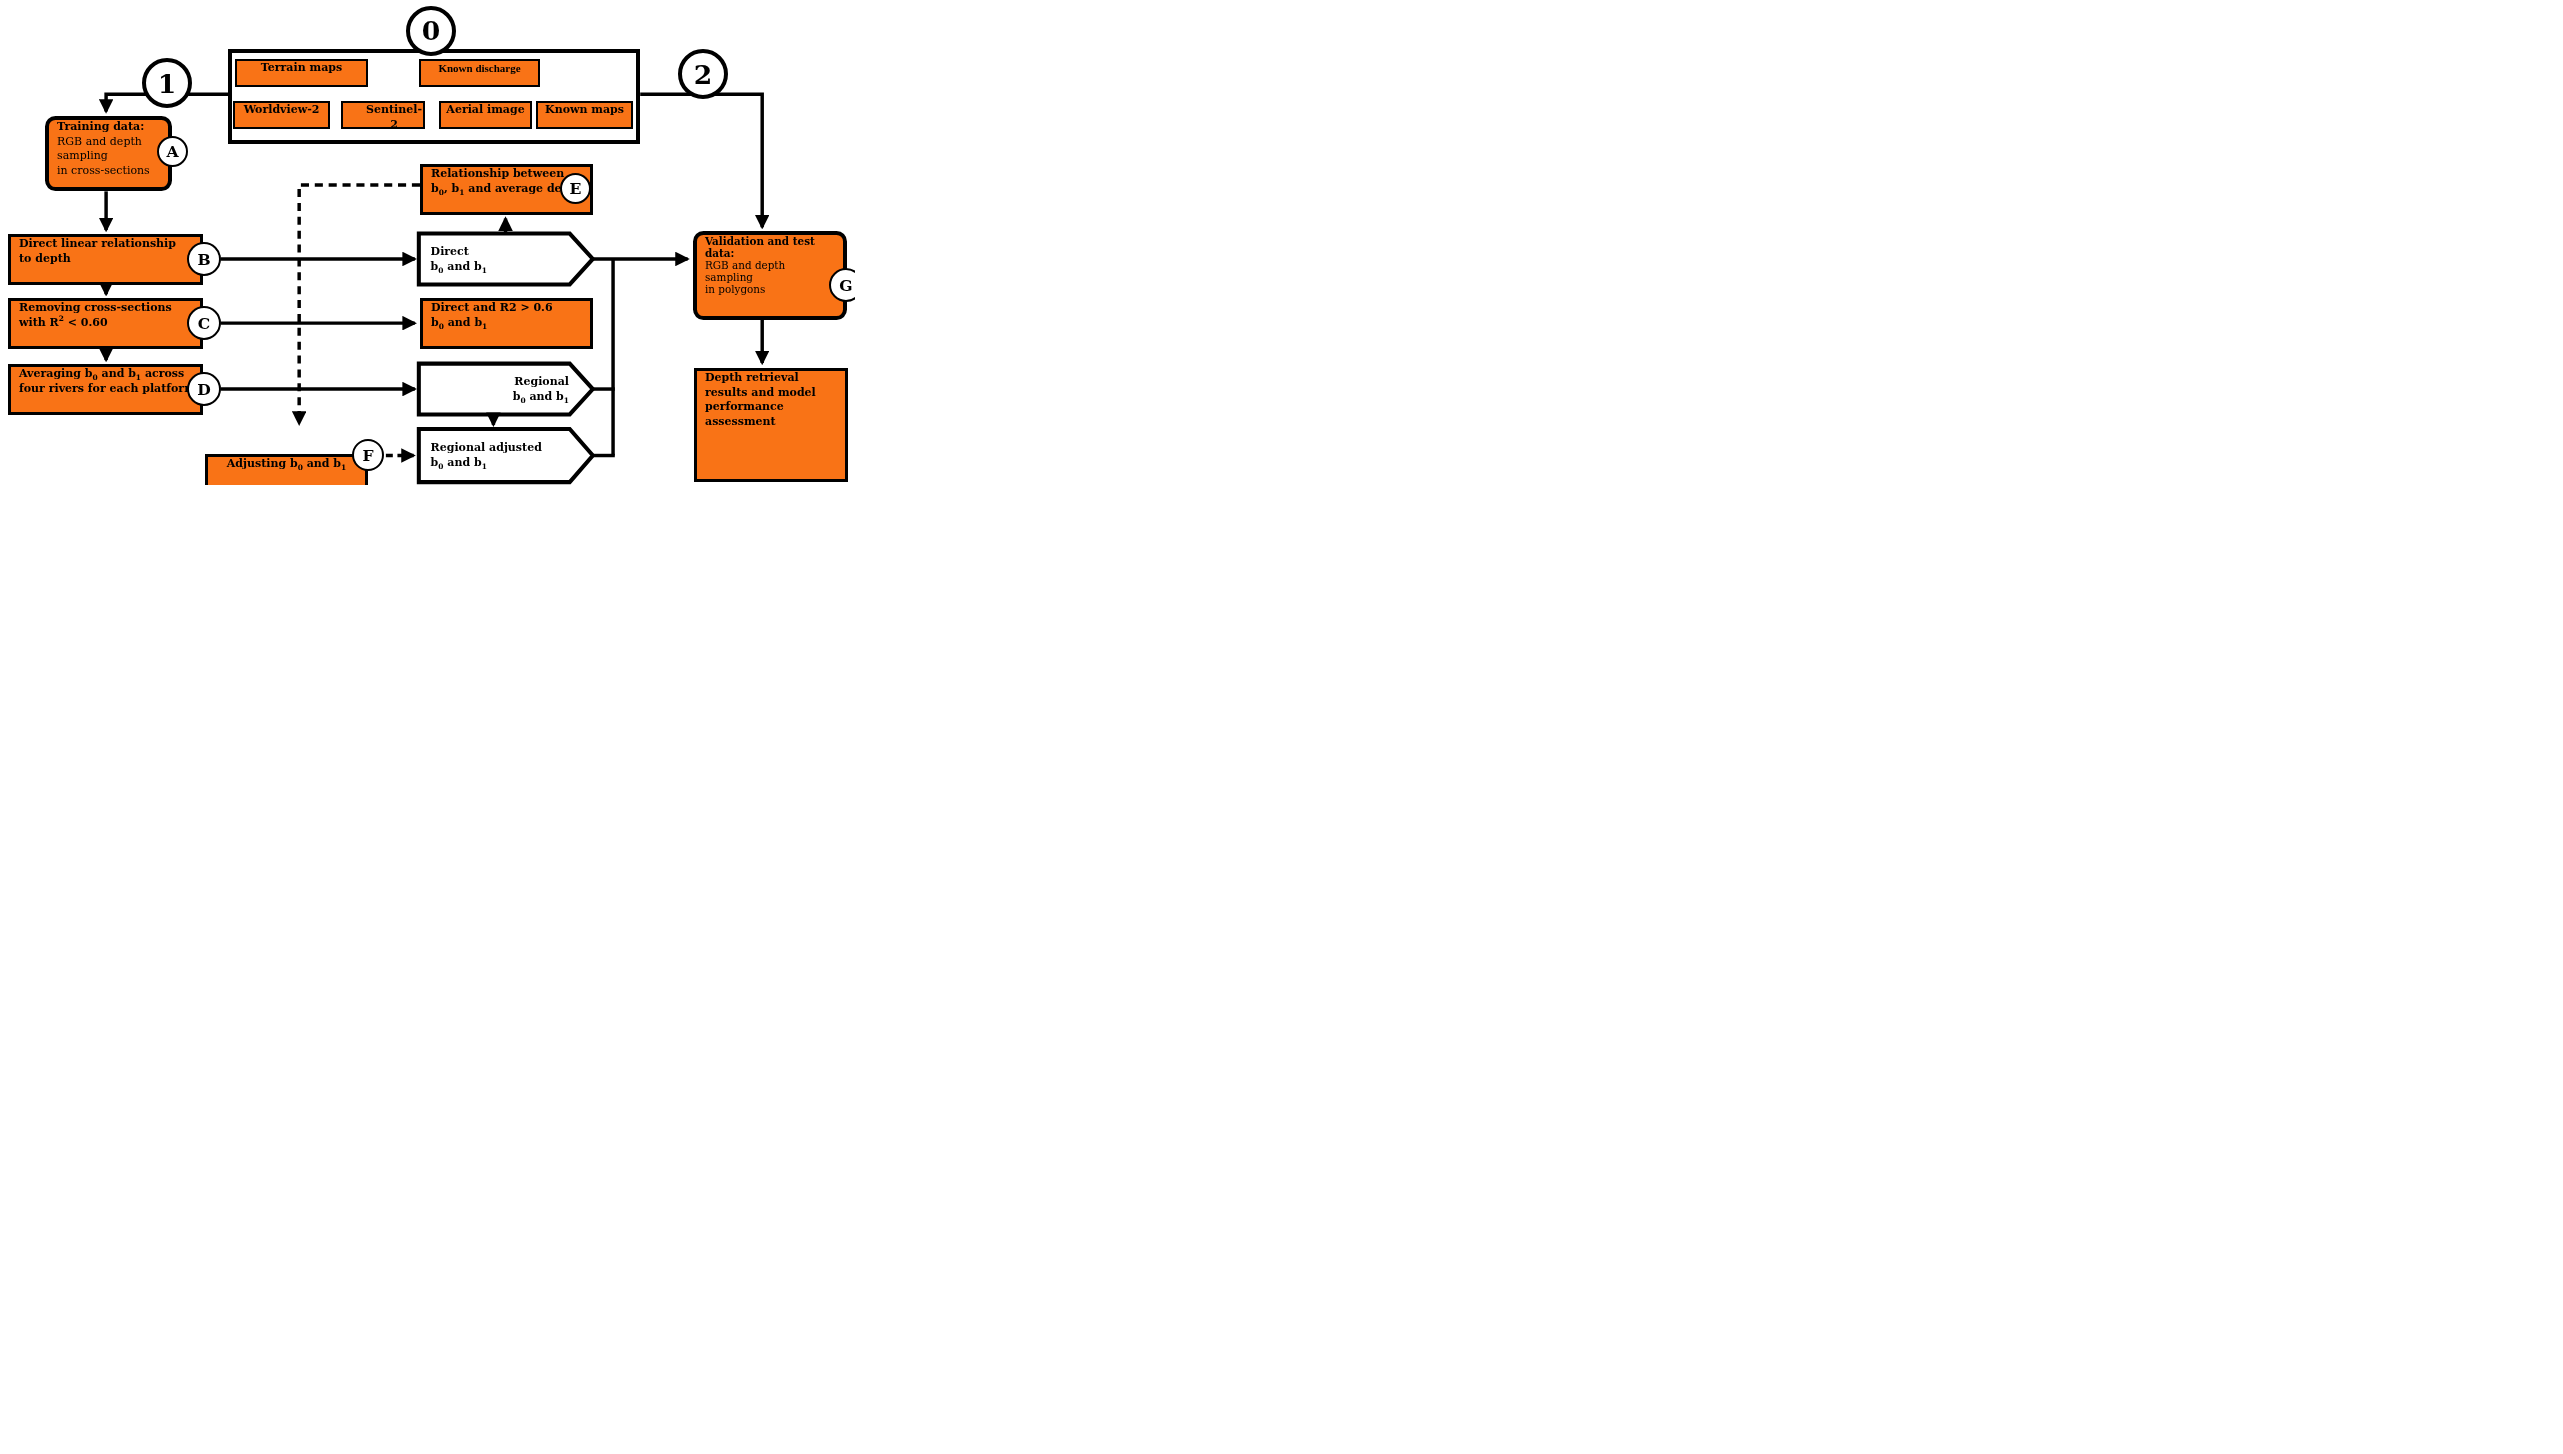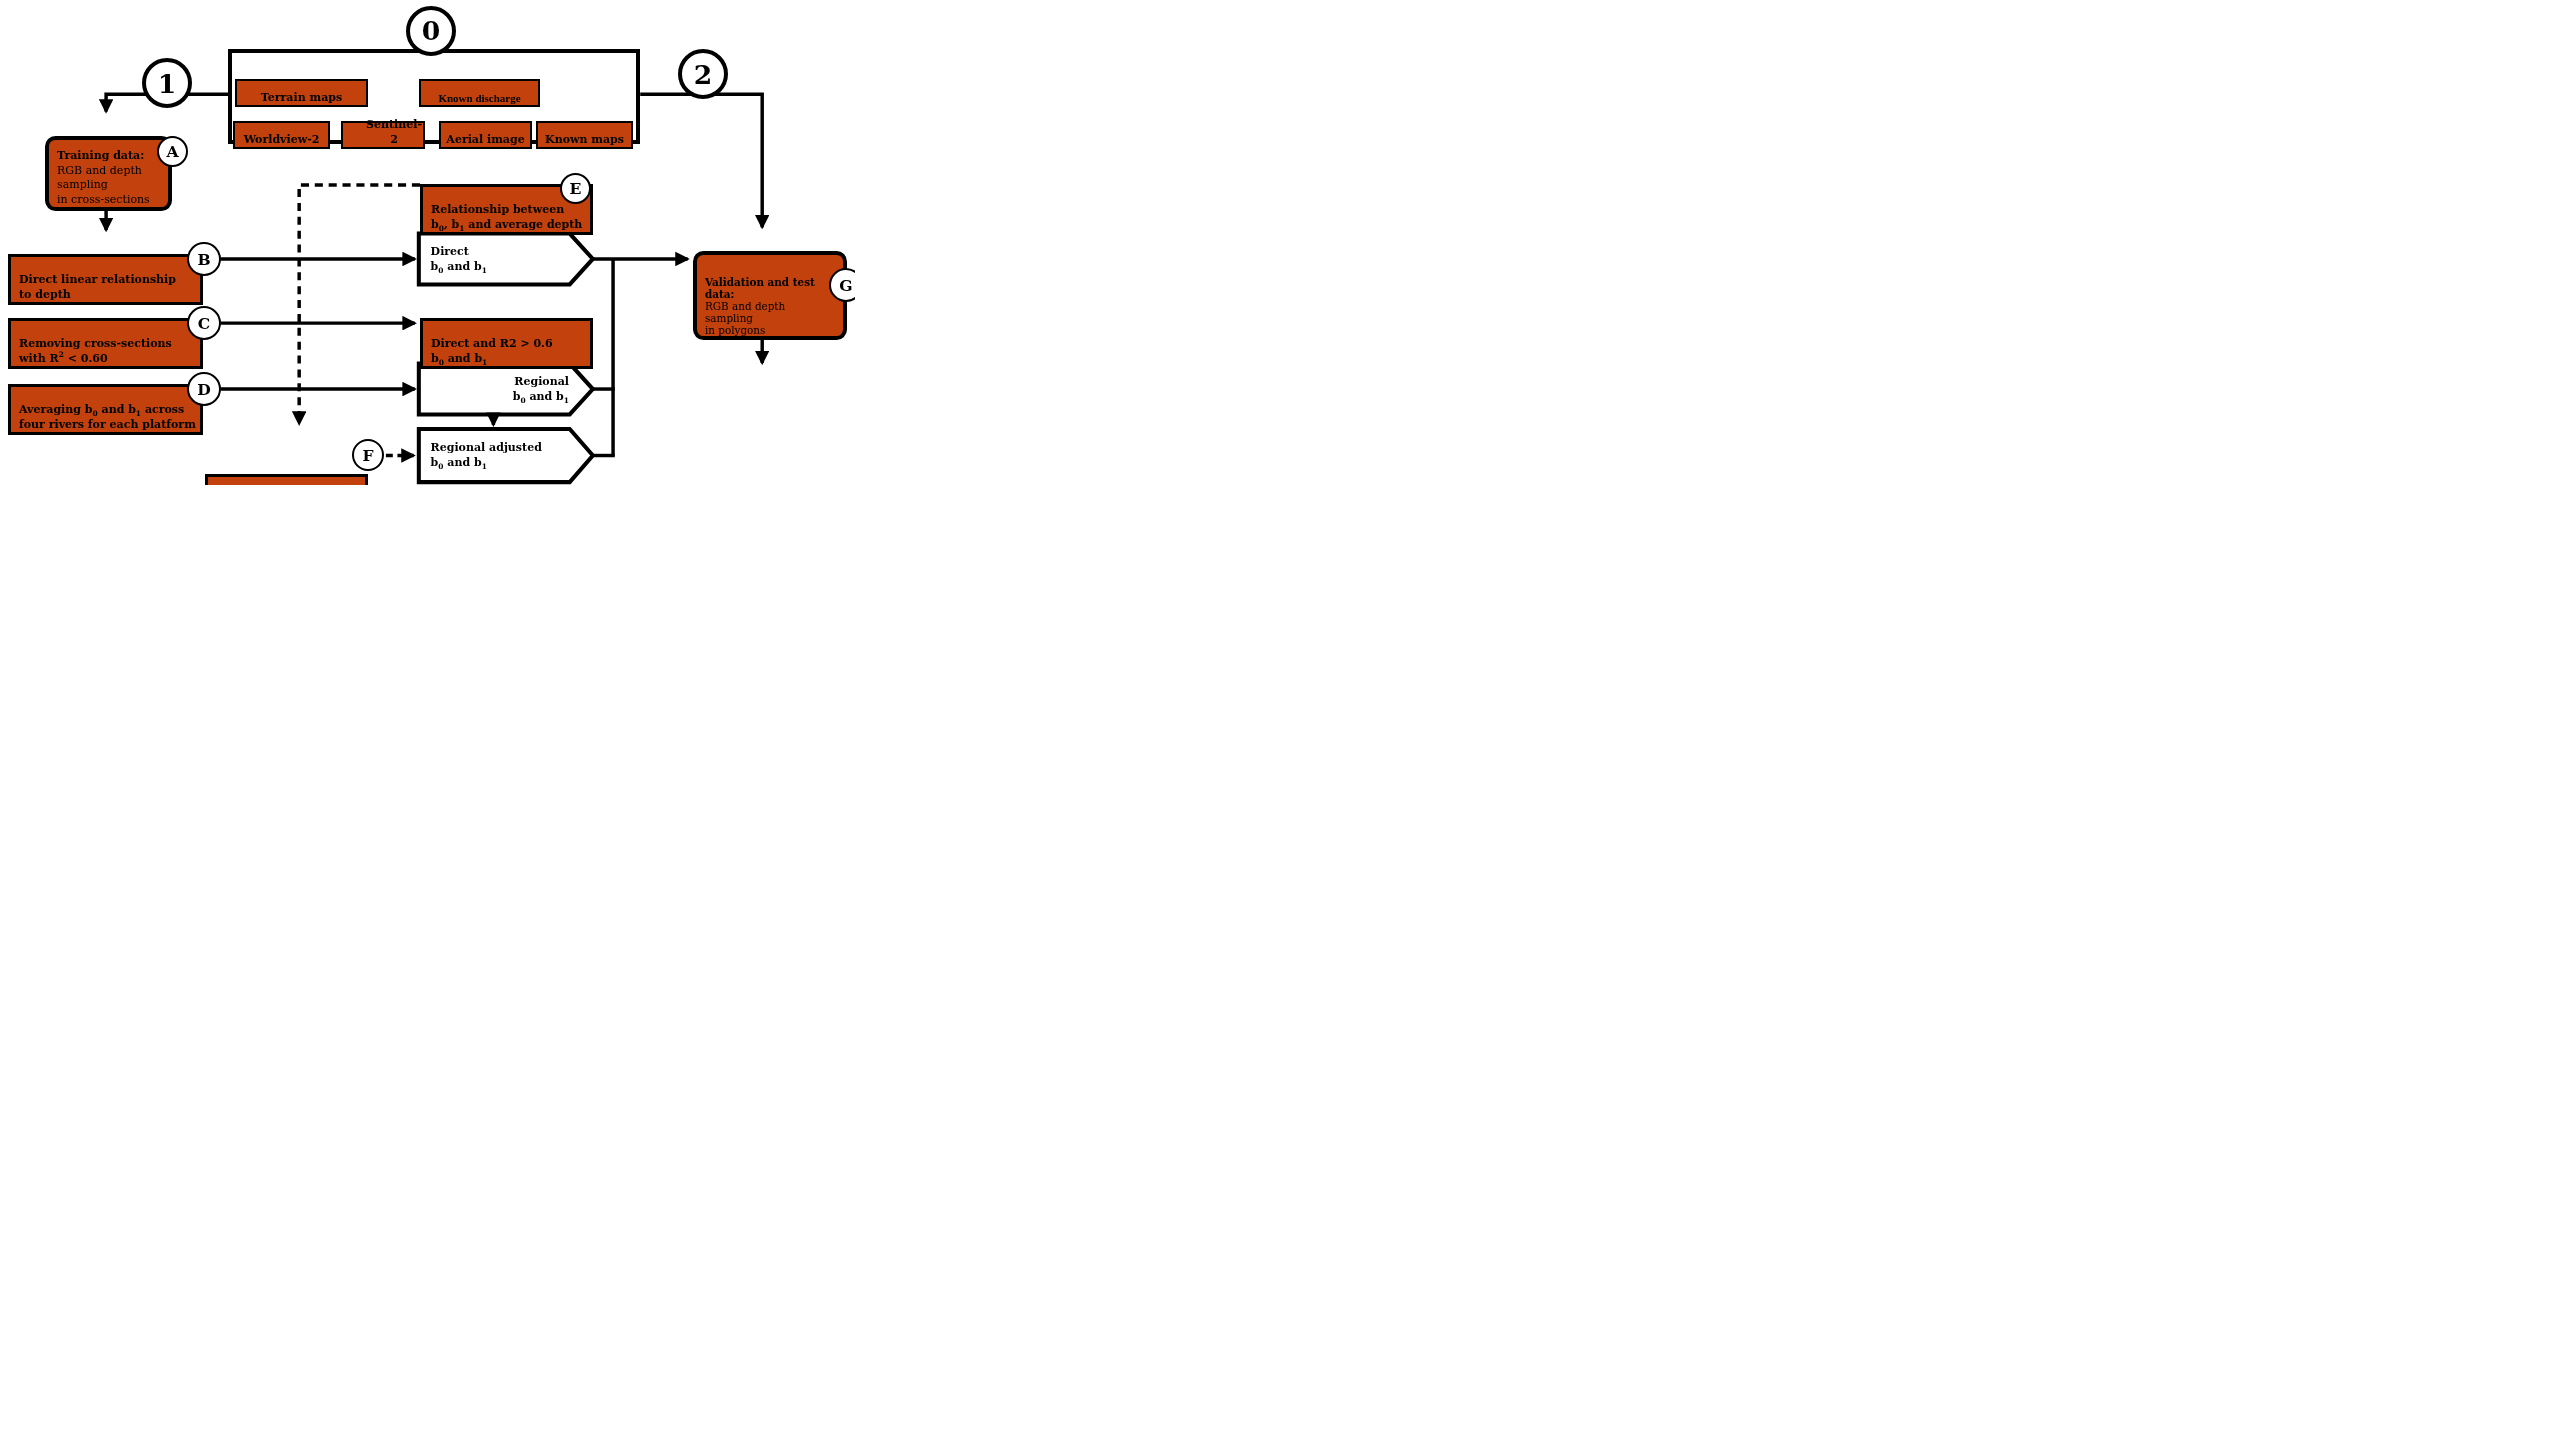--- a/index.html
+++ b/index.html
@@ -1,21 +1,21 @@
 <!DOCTYPE html>
 <html style="font-size:9.3px"><head>
 <meta charset="utf-8">
 <style>
   html,body{margin:0;padding:0;background:#fff;}
   #canvas{position:relative;width:855px;height:485px;background:#fff;
           font-family:"DejaVu Serif","Liberation Serif",serif;color:#000;overflow:hidden;}
   #wires{position:absolute;left:0;top:0;z-index:1;}
-  .box{position:absolute;background:#c2410c;border:3.5px solid #000;box-sizing:border-box;
-       display:flex;flex-direction:column;justify-content:flex-end;z-index:2;
-       font-weight:bold;font-size:11px;line-height:14.5px;margin-top:20px;}
+  .box{position:absolute;background:#f97316;border:3.5px solid #000;box-sizing:border-box;
+       display:flex;flex-direction:column;justify-content:flex-start;z-index:2;
+       font-weight:bold;font-size:11px;line-height:14.5px;}
   .thick{border-width:4px;}
   .thin{border-width:2.3px;}
   .round{border-radius:10.4px;}
   .ctr{align-items:center;text-align:center;}
   .lft{padding-left:8px;padding-right:3.5px;}
   .plain{font-weight:normal;}
   .ptext{position:absolute;display:flex;flex-direction:column;justify-content:center;
          z-index:3;font-weight:bold;font-size:11px;line-height:14.5px;padding-left:11.6px;
          box-sizing:border-box;background:transparent;}
   .badge{position:absolute;background:#fff;border:2.9px solid #000;border-radius:50%;
@@ -154,15 +154,18 @@
   </div>
 
   <div class="box thick round lft" style="left:693px;top:231px;width:154px;height:89px;font-size:10.4px;line-height:12px;">
     <span>Validation and test<br>data:</span>
     <span class="plain">RGB  and depth<br>sampling<br>in polygons</span>
   </div>
   <div class="badge" style="left:829px;top:268px;width:34px;height:34px;">
     <span>G</span>
   </div>
 
+  <div class="box lft" style="left:694px;top:368px;width:154px;height:114px;">
+    <span>Depth retrieval<br>results and model<br>performance<br>assessment</span>
+  </div>
 
 </div>
 
 
 </body></html>

